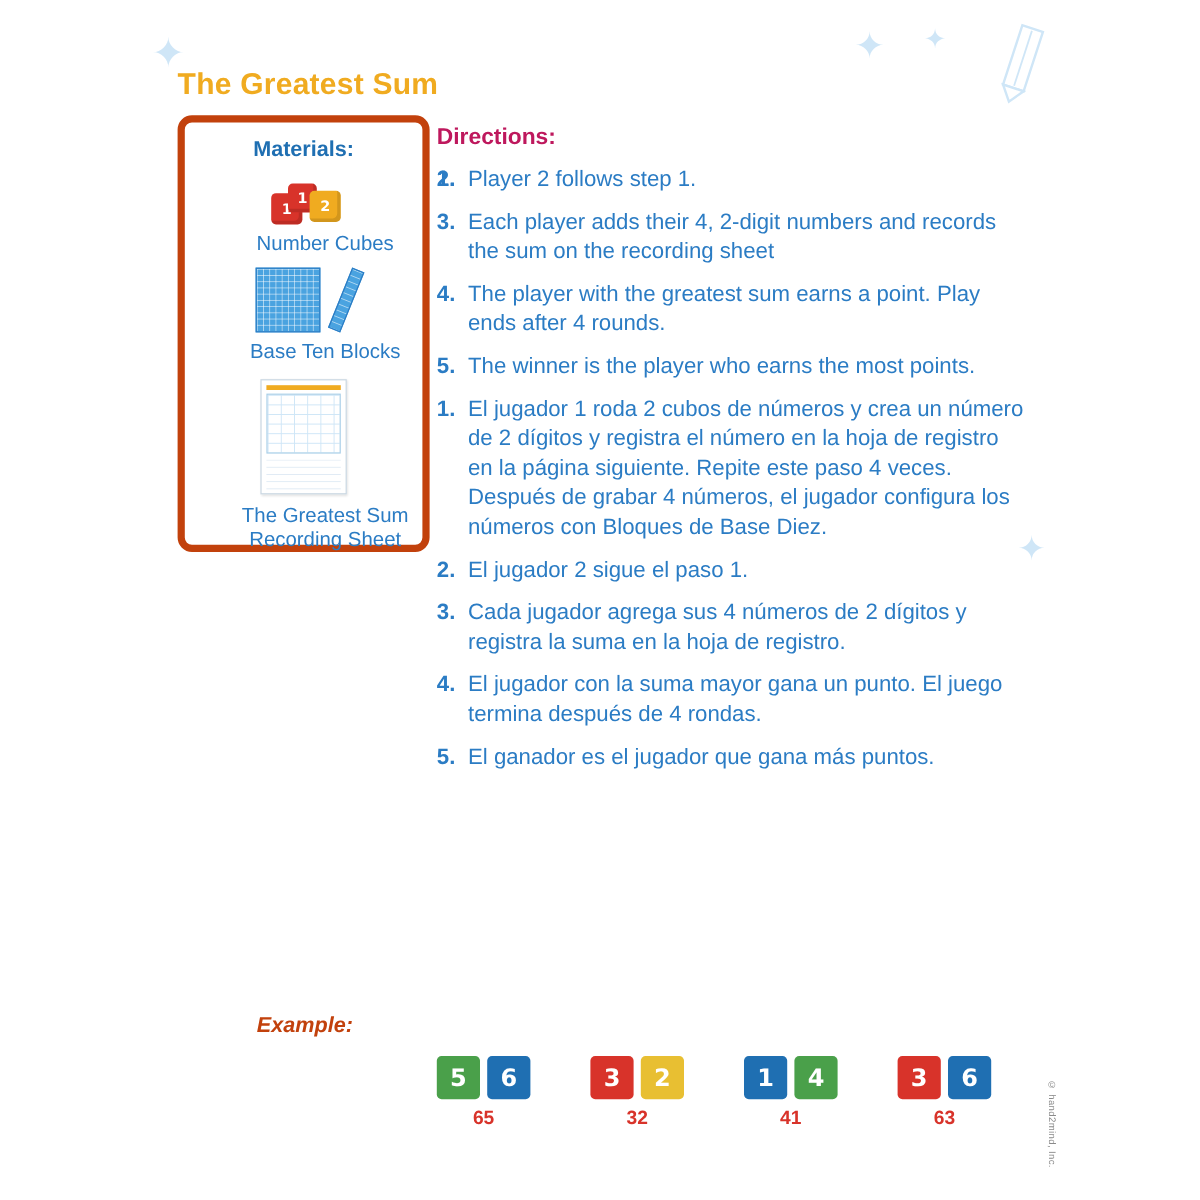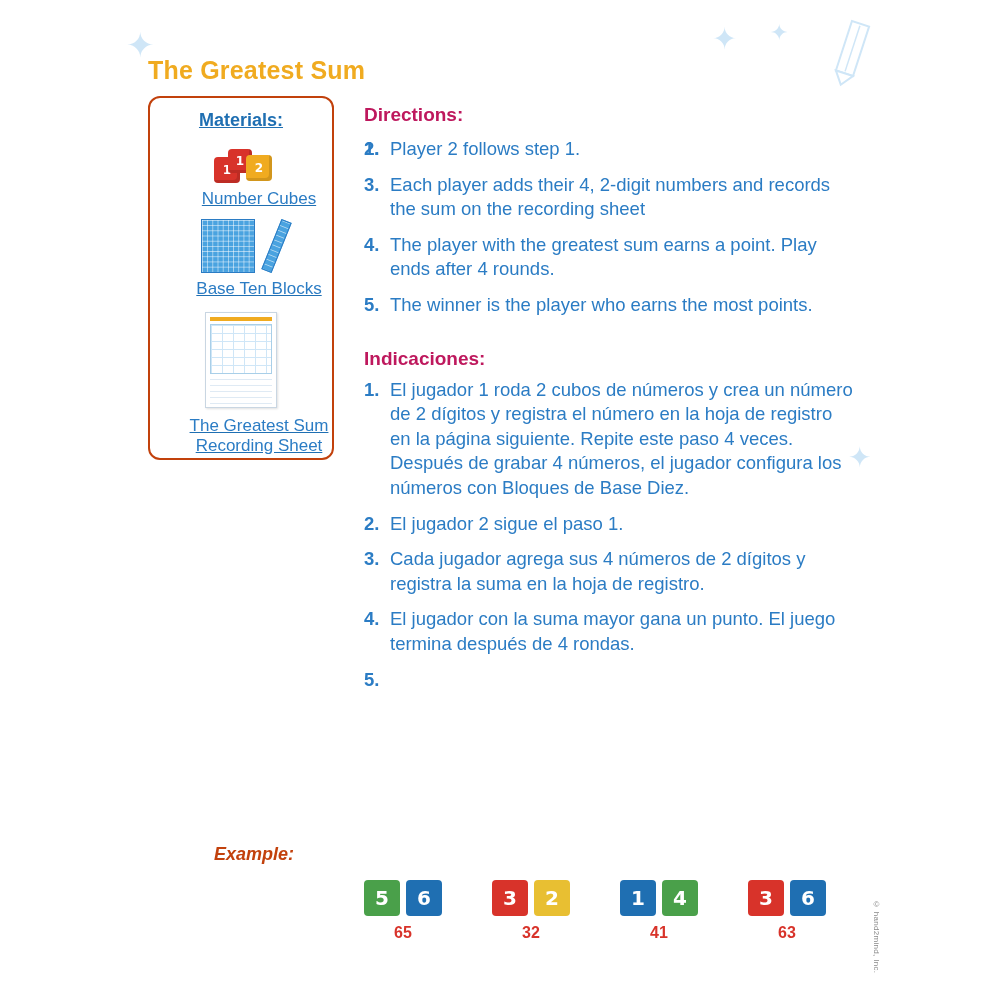--- a/index.html
+++ b/index.html
@@ -37,27 +37,26 @@
     font-weight: bold;
     color: #f0ab20;
     letter-spacing: 0.2px;
   }
 
   
   .materials-card {
     position: absolute;
     left: 148px;
     top: 96px;
-    width: 186px;
+    width: 210px;
     height: 364px;
-    border: 2px solid #c2410c;
+    border: 6px solid #c2410c;
     border-radius: 12px;
     box-sizing: border-box;
     background: #fff;
-    text-decoration: underline;
   }
   .materials-title {
     text-align: center;
     margin-top: 12px;
     font-size: 18px;
     font-weight: bold;
     color: #1f6fb2;
   }
   .mat-label {
     text-align: center;
@@ -299,27 +298,26 @@
 <div class="content">
   <div class="head">Directions:</div>
   <ol class="steps">
     <li><span class="num">1.</span></li>
     <li><span class="num">2.</span><span>Player 2 follows step 1.</span></li>
     <li><span class="num">3.</span><span>Each player adds their 4, 2-digit numbers and records the sum on the recording sheet</span></li>
     <li><span class="num">4.</span><span>The player with the greatest sum earns a point. Play ends after 4 rounds.</span></li>
     <li><span class="num">5.</span><span>The winner is the player who earns the most points.</span></li>
   </ol>
 
-  <div class="head es">Indicaciones:</div>
   <ol class="steps">
     <li><span class="num">1.</span><span>El jugador 1 roda 2 cubos de números y crea un número de 2 dígitos y registra el número en la hoja de registro en la página siguiente. Repite este paso 4 veces. Después de grabar 4 números, el jugador configura los números con Bloques de Base Diez.</span></li>
     <li><span class="num">2.</span><span>El jugador 2 sigue el paso 1.</span></li>
     <li><span class="num">3.</span><span>Cada jugador agrega sus 4 números de 2 dígitos y registra la suma en la hoja de registro.</span></li>
     <li><span class="num">4.</span><span>El jugador con la suma mayor gana un punto. El juego termina después de 4 rondas.</span></li>
-    <li><span class="num">5.</span></li>
+    <li><span class="num">5.</span><span>El ganador es el jugador que gana más puntos.</span></li>
   </ol>
 </div>
 
 <div class="example-label">Example:</div>
 <div class="example-row">
 
   <div class="pair" style="left:0px; top:0px;">
     <div class="tiles">
       <div class="tile t-green">5</div>
       <div class="tile t-blue">6</div>

